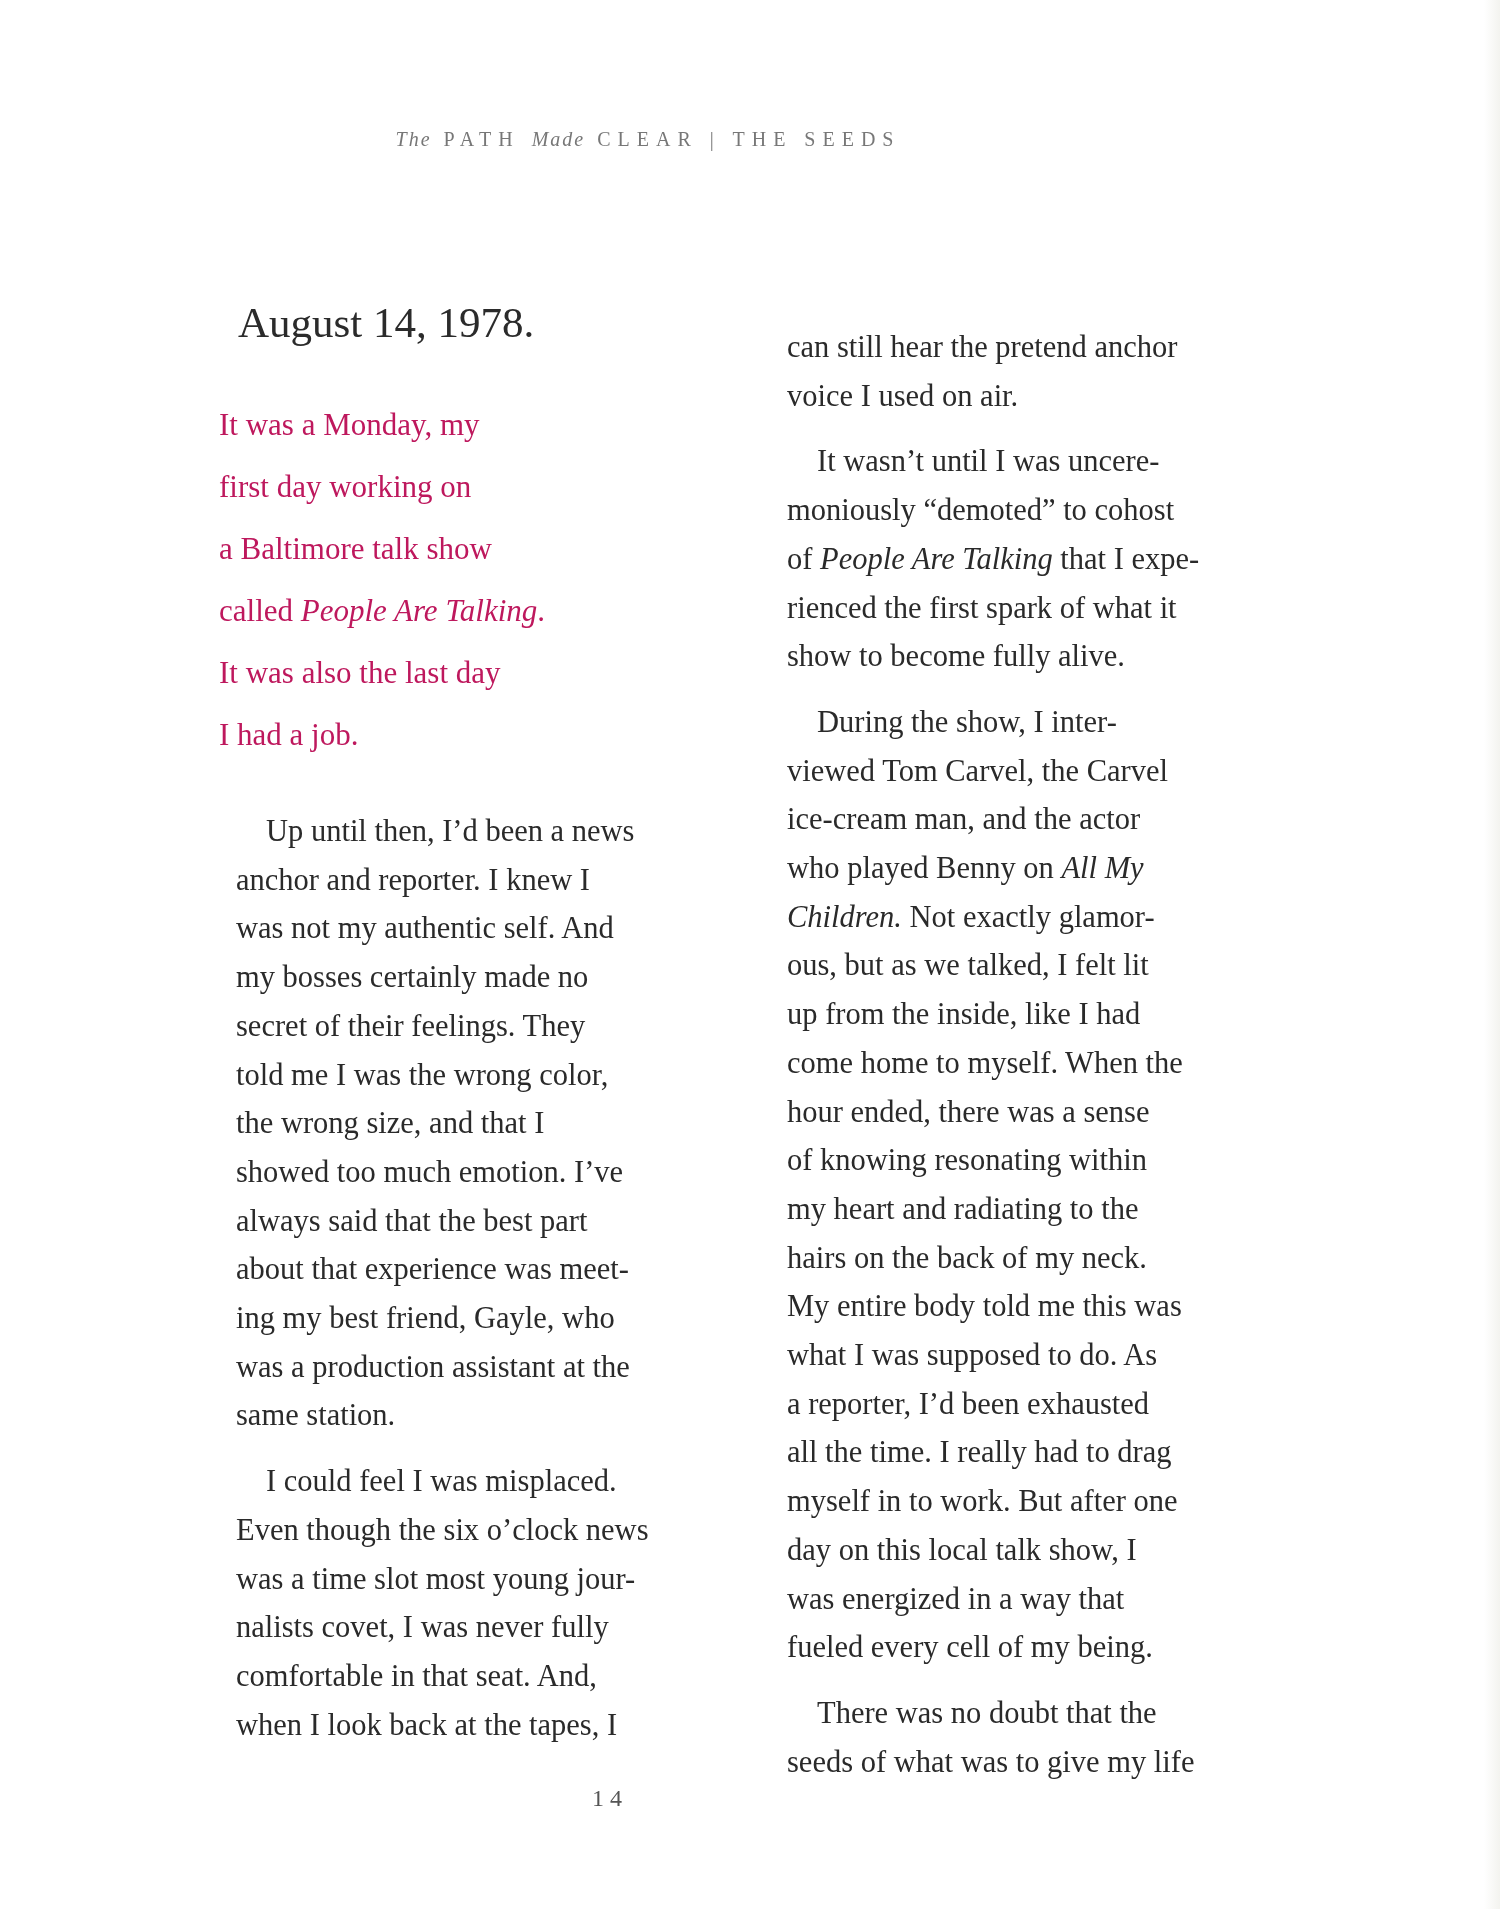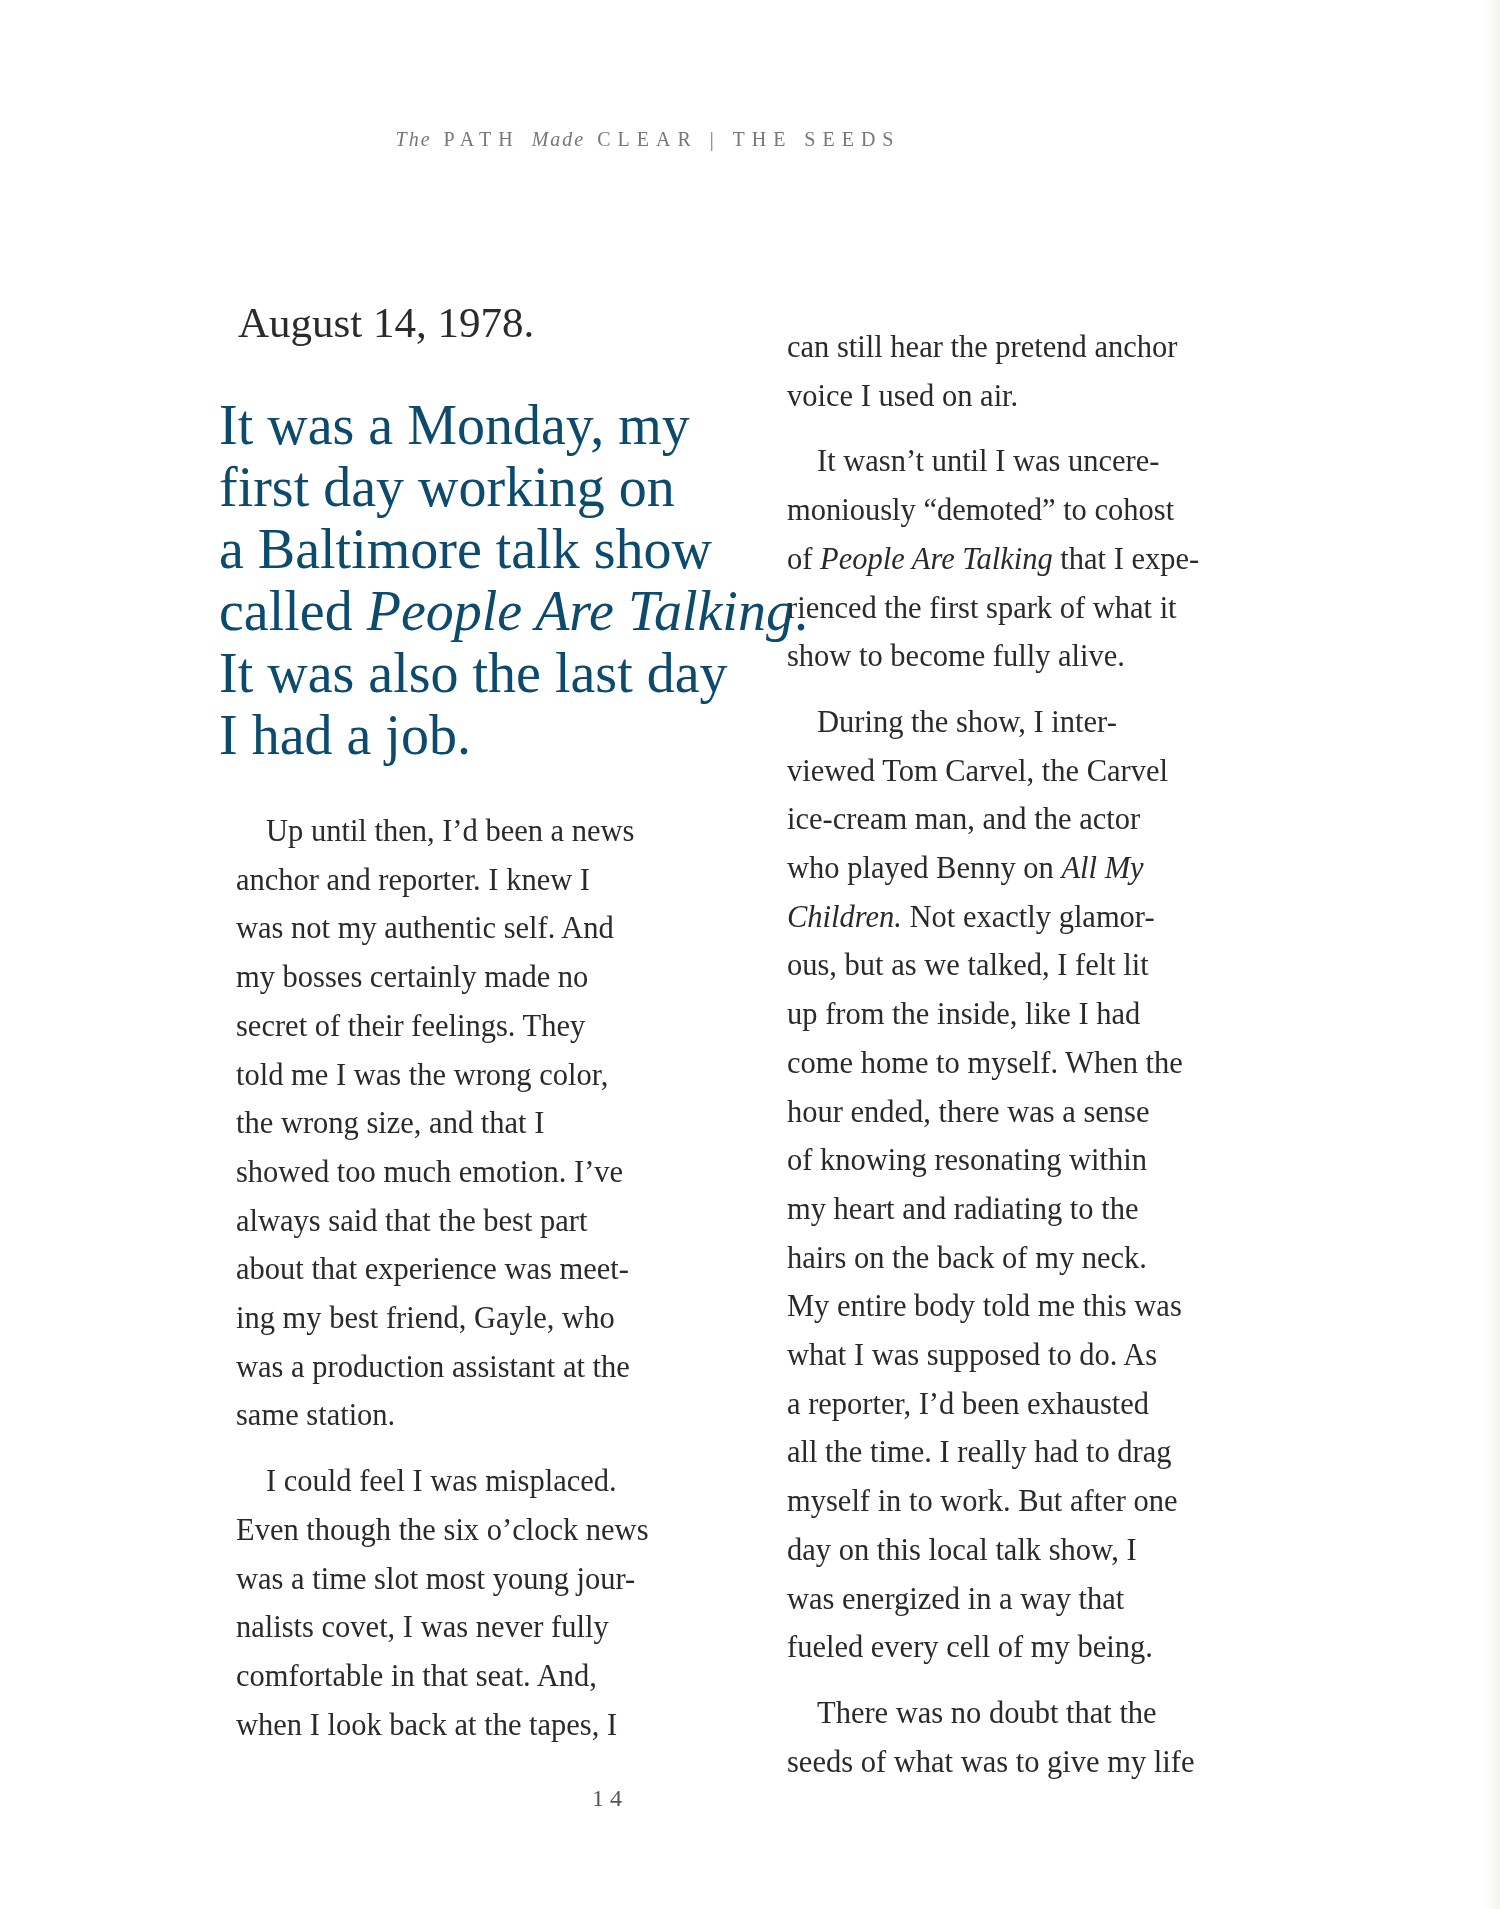--- a/index.html
+++ b/index.html
@@ -1,21 +1,21 @@
 <!DOCTYPE html>
 <html><head>
 <meta charset="utf-8">
 <style>
   html, body { margin:0; padding:0; }
   body { width:1500px; height:1909px; background:#ffffff; position:relative; overflow:hidden; color:#2a2a2a; font-family:"Liberation Serif", "DejaVu Serif", serif; }
   .right-edge { position:absolute; top:0; right:0; width:16px; height:1909px; background:linear-gradient(to right, #ffffff, #f3f3ef); }
   .running-head { position:absolute; top:128px; left:0; width:1296px; text-align:center; font-size:20px; letter-spacing:7px; color:#777; }
   .running-head .it { font-style:italic; letter-spacing:2px; }
   .date { position:absolute; top:298px; left:219px; font-size:43px; color:#2b2b2b;margin-left:19px; }
-  .lead { position:absolute; top:394px; left:219px; width:520px; font-size:56px; line-height:62px; color:#0c4a6e; }
+  .lead { position:absolute; top:394px; left:219px; width:520px; font-size:31px; line-height:62px; color:#be185d; }
   .body-text { font-size:30.5px; line-height:48.7px; color:#2a2a2a; }
   .left-body { position:absolute; top:790px; left:219px; width:520px;font-family:Liberation Serif, serif; }
   .right-body { position:absolute; top:306px; left:770px; width:520px; }
   .body-text p { margin:17px; }
   .indent { text-indent:30px; }
   em { font-style:italic; }
   .folio { position:absolute; top:1785px; left:0; width:1220px; text-align:center; font-size:24px; color:#555; letter-spacing:6px; }
   .line { display:block; white-space:nowrap; }
 </style>
 </head>

